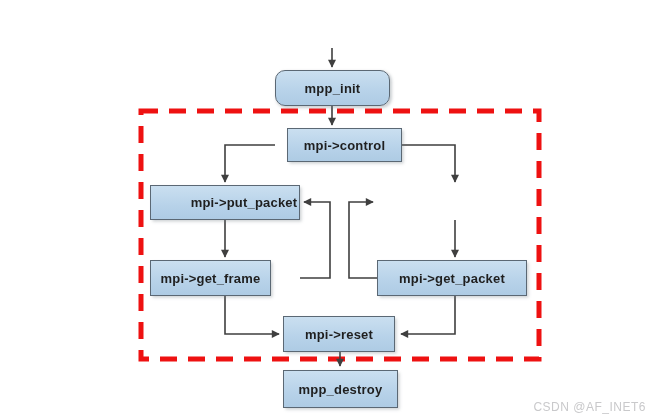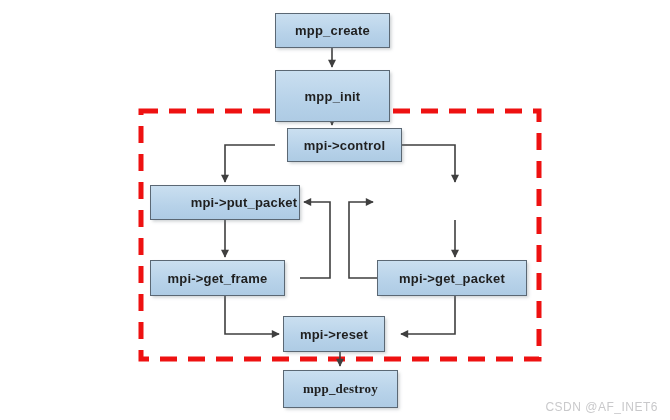--- a/index.html
+++ b/index.html
@@ -10,30 +10,30 @@
   svg.wires{position:absolute;left:0;top:0;pointer-events:none;}
   .node{
     position:absolute;display:flex;align-items:center;justify-content:center;
     background:linear-gradient(180deg,#cadff0 0%,#b7d2e9 60%,#aecbe4 100%);
     border:1.5px solid #5b6874;
     box-shadow:1.5px 1.5px 3px rgba(110,120,130,.35);
     font-size:13px;font-weight:600;color:#1f1f1f;letter-spacing:.2px;
     box-sizing:border-box;white-space:nowrap;
   }
   #n-create {left:275px;top:13px;width:115px;height:35px;}
-  #n-init   {left:275px;top:70px;width:115px;height:52px;}
+  #n-init   {left:275px;top:70px;width:115px;height:36px;border-radius:10px;}
   #n-control{left:275px;top:128px;width:115px;height:34px;margin-left:12px;}
   #n-putpacket{left:150px;top:185px;width:150px;height:35px;padding-left:38px;}
   #n-putframe {left:377px;top:185px;width:150px;height:35px;}
-  #n-getframe {left:150px;top:260px;width:135px;height:36px;}
+  #n-getframe {left:150px;top:260px;width:121px;height:36px;}
   #n-getpacket{left:377px;top:260px;width:150px;height:36px;}
-  #n-reset  {left:283px;top:316px;width:102px;height:36px;}
-  #n-destroy{left:283px;top:370px;width:115px;height:38px;font-family:Liberation Serif, serif;}
+  #n-reset  {left:283px;top:316px;width:112px;height:36px;}
+  #n-destroy{left:283px;top:370px;width:115px;height:38px;}
   .watermark{
-    position:absolute;right:12px;bottom:6px;
+    position:absolute;right:24px;bottom:6px;
     font-size:12px;color:#c9c9cb;letter-spacing:.5px;
   }
 </style>
 </head>
 <body>
 
 <div class="canvas">
 
   <svg class="wires" width="670" height="420" viewBox="0 0 670 420">
     <defs>
@@ -52,21 +52,20 @@
       <path d="M225 220 L225 257" marker-end="url(#ah)"></path>
       <path d="M455 220 L455 257" marker-end="url(#ah)"></path>
       <path d="M300 278 L330 278 L330 202 L304 202" marker-end="url(#ah)"></path>
       <path d="M377 278 L349 278 L349 202 L373 202" marker-end="url(#ah)"></path>
       <path d="M225 296 L225 334 L279 334" marker-end="url(#ah)"></path>
       <path d="M455 296 L455 334 L401 334" marker-end="url(#ah)"></path>
       <path d="M340 352 L340 366" marker-end="url(#ah)"></path>
     </g>
   </svg>
 
-  <div class="node" id="n-create">mpp_create</div>
   <div class="node" id="n-init">mpp_init</div>
   <div class="node" id="n-control">mpi-&gt;control</div>
   <div class="node" id="n-putpacket">mpi-&gt;put_packet</div>
   <div class="node" id="n-getframe">mpi-&gt;get_frame</div>
   <div class="node" id="n-getpacket">mpi-&gt;get_packet</div>
   <div class="node" id="n-reset">mpi-&gt;reset</div>
   <div class="node" id="n-destroy">mpp_destroy</div>
 
   <div class="watermark">CSDN @AF_INET6</div>
 </div>

